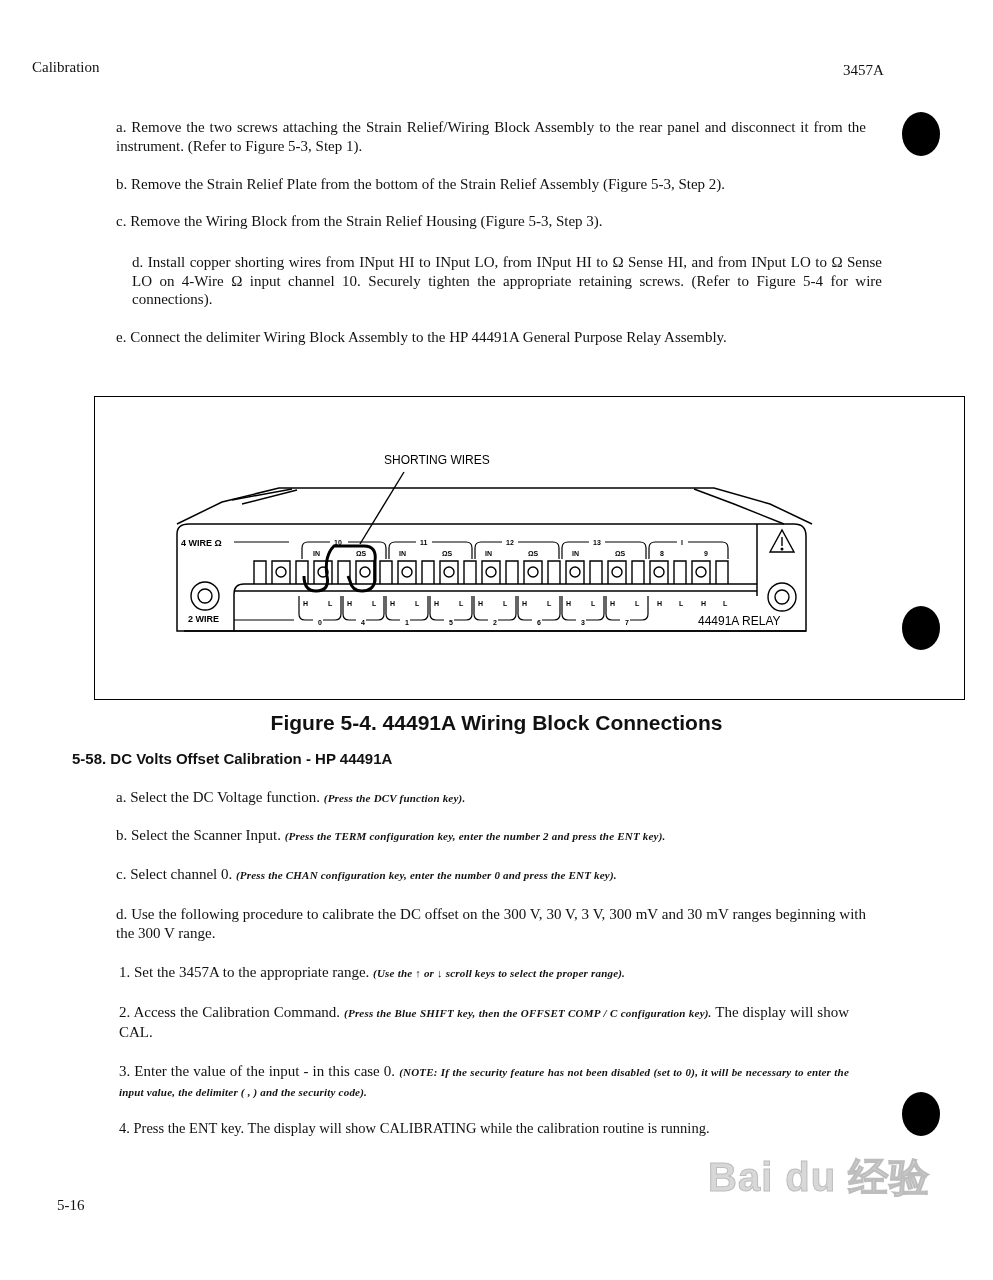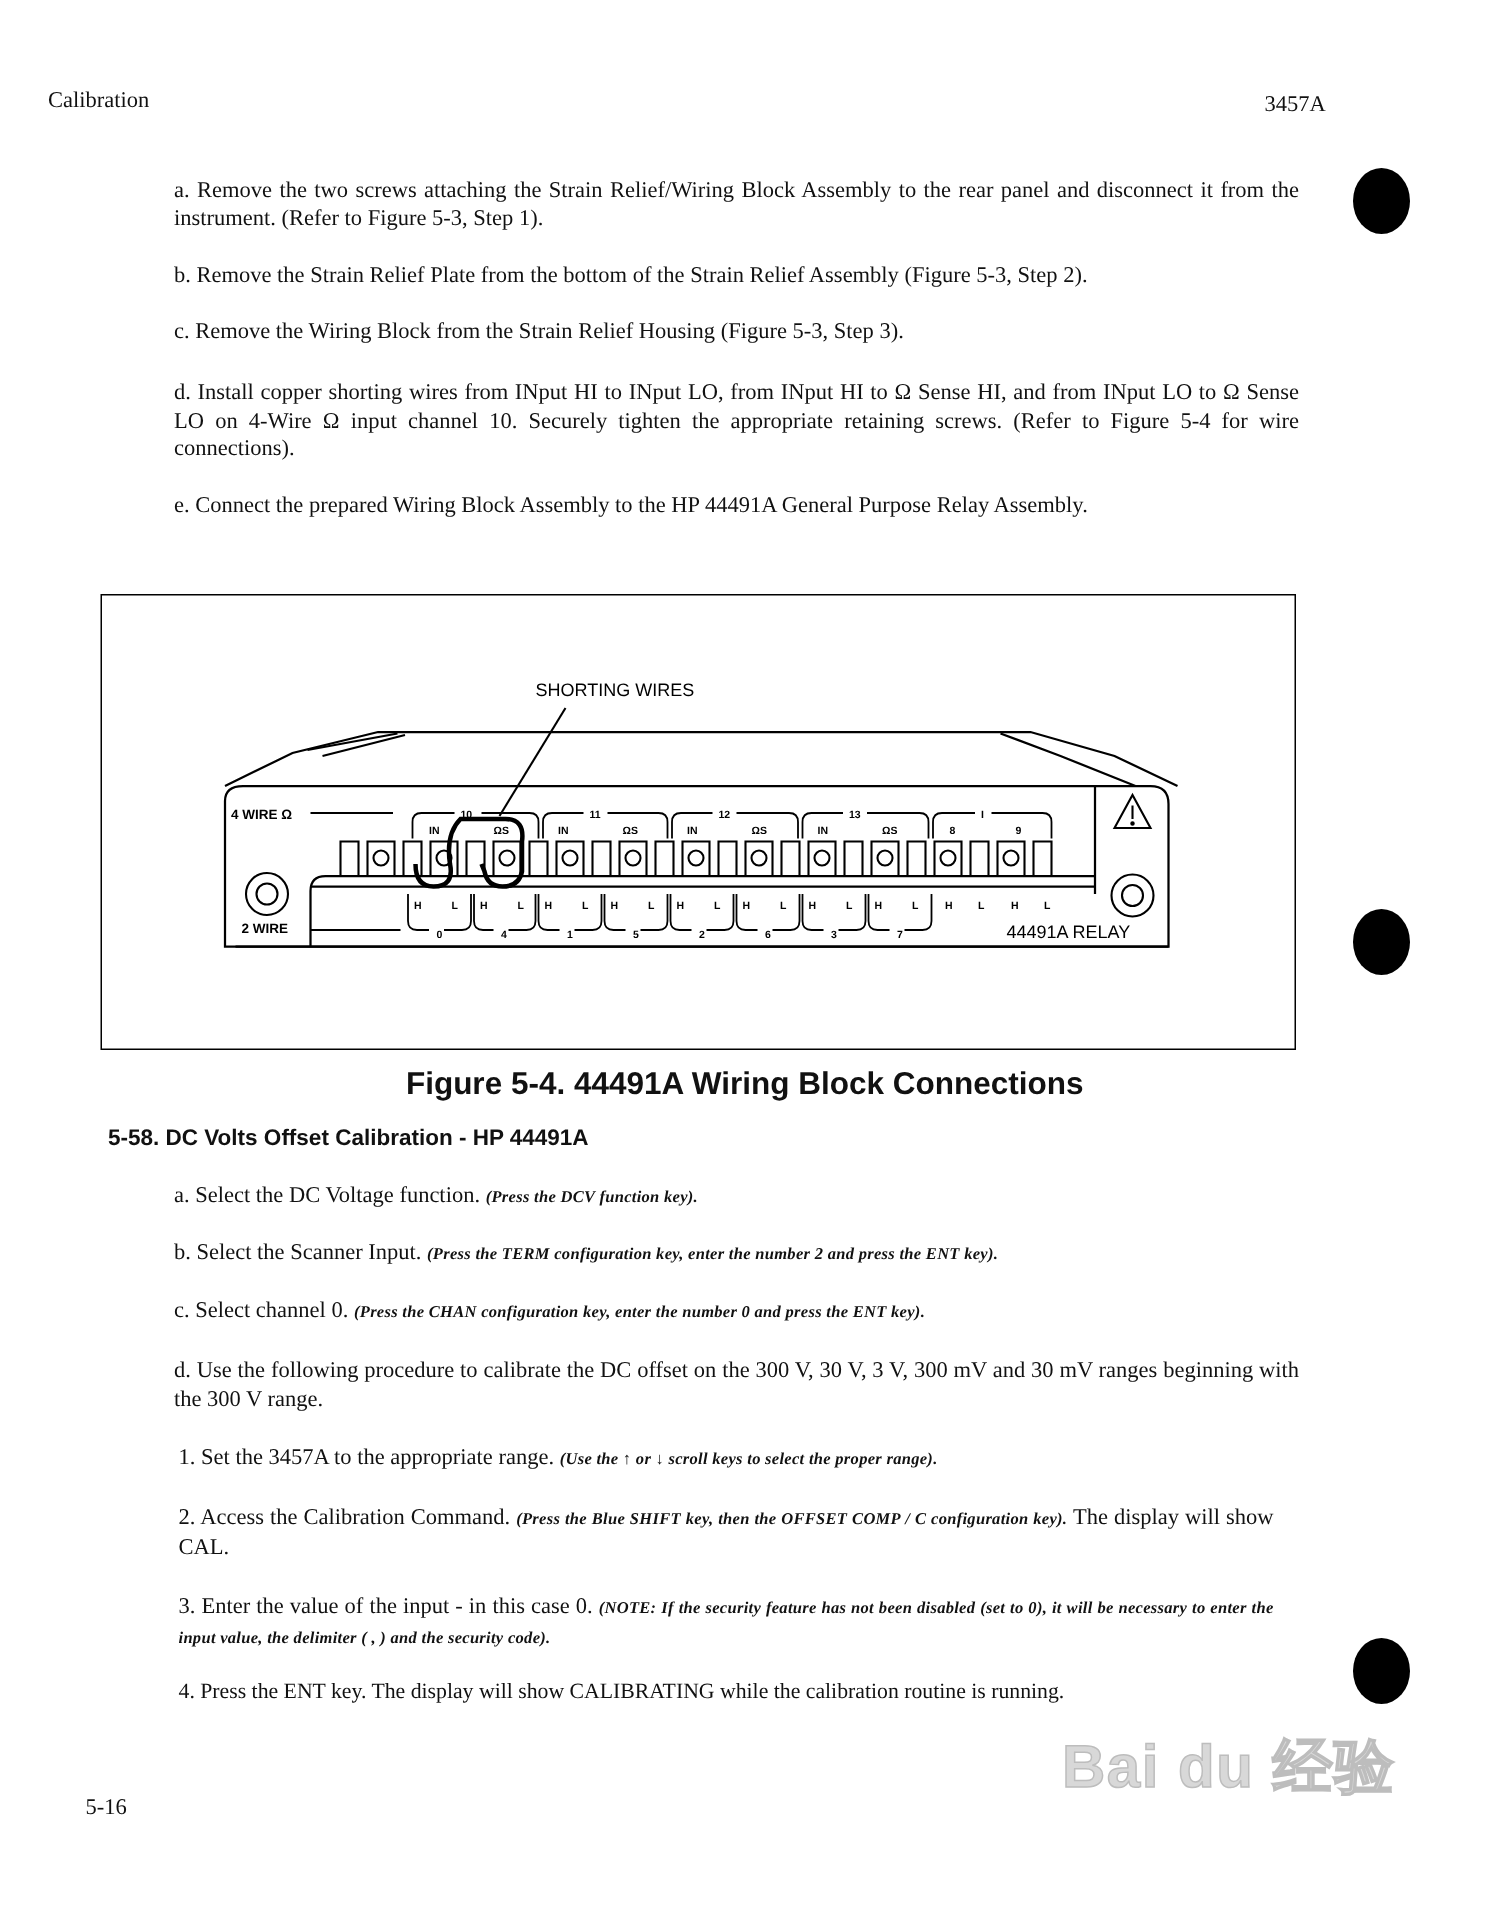--- a/index.html
+++ b/index.html
@@ -6,21 +6,21 @@
   body { width: 993px; height: 1280px; position: relative; overflow: hidden;
          font-family: "Liberation Serif", serif; color: #111; }
   .abs { position: absolute; }
   .hdr { font-size: 15px; top: 59px; text-align: center; }
   .para { position: absolute; left: 116px; width: 750px; font-size: 15px; line-height: 18.5px; text-align: justify; }
   .step { position: absolute; left: 119px; width: 730px; font-size: 15px; line-height: 18.5px; text-align: justify; }
   .note { font-style: italic; font-weight: bold; font-size: 11px; letter-spacing: 0.2px; }
   .sans-bold { font-family: "Liberation Sans", sans-serif; font-weight: bold; }
   .sans { font-family: Liberation Serif, serif; }
   .dot { position: absolute; width: 38px; height: 44px; border-radius: 50%; background: #000; }
-  .figbox { position: absolute; left: 67px; top: 396px; width: 797px; height: 304px; border: 1.5px solid #000; box-sizing: border-box; }
+  .figbox { position: absolute; left: 94px; top: 396px; width: 871px; height: 304px; border: 1.5px solid #000; box-sizing: border-box; }
   .fig-caption { position: absolute; left: 0; width: 993px; top: 711px; text-align: center; font-size: 21px; }
   .section-title { position: absolute; left: 72px; top: 750px; font-size: 15px; }
   .watermark { position: absolute; left: 708px; top: 1150px; color: #cfcfcf; font-family: "Liberation Sans", sans-serif; }
   .wm-main { font-size: 40px; font-weight: bold; letter-spacing: 1px; color: #d8d8d8; -webkit-text-stroke: 1px #bdbdbd; }
   .wm-sub { font-size: 22px; color: #dcdcdc; -webkit-text-stroke: 0.6px #c4c4c4; margin-top: -4px; }
   svg text { font-family: "Liberation Sans", sans-serif; }
 </style>
 </head>
 <body>
 
@@ -36,27 +36,27 @@
   <span>Remove the two screws attaching the Strain Relief/Wiring Block Assembly to the rear panel and disconnect it from the instrument. (Refer to Figure 5-3, Step 1).</span>
 </div>
 <div class="para" style="top:175px;">
   <span>b.</span>
   <span>Remove the Strain Relief Plate from the bottom of the Strain Relief Assembly (Figure 5-3, Step 2).</span>
 </div>
 <div class="para" style="top:212px;">
   <span>c.</span>
   <span>Remove the Wiring Block from the Strain Relief Housing (Figure 5-3, Step 3).</span>
 </div>
-<div class="para" style="top:253px;">
+<div class="para" style="top:253px;margin-left:16px;">
   <span>d.</span>
   <span>Install copper shorting wires from INput HI to INput LO, from INput HI to Ω Sense HI, and from INput LO to Ω Sense LO on 4-Wire Ω input channel 10. Securely tighten the appropriate retaining screws. (Refer to Figure 5-4 for wire connections).</span>
 </div>
 <div class="para" style="top:328px;">
   <span>e.</span>
-  <span>Connect the prepared Wiring Block Assembly to the HP 44491A General Purpose Relay Assembly.</span>
+  <span>Connect the delimiter Wiring Block Assembly to the HP 44491A General Purpose Relay Assembly.</span>
 </div>
 
 <div class="figbox">
   <svg width="797" height="304" viewBox="0 0 797 304" style="position:absolute;left:-1px;top:-1px;">
     <g fill="none" stroke="#000" stroke-width="1.5">
 
       <path d="M83 128 L128 106 L185 92 L620 92 L676 108 L718 128"></path>
       <path d="M138 104 L198 93"></path>
       <path d="M148 108 L203 94"></path>
       <path d="M600 93 L640 108 L690 128"></path>

